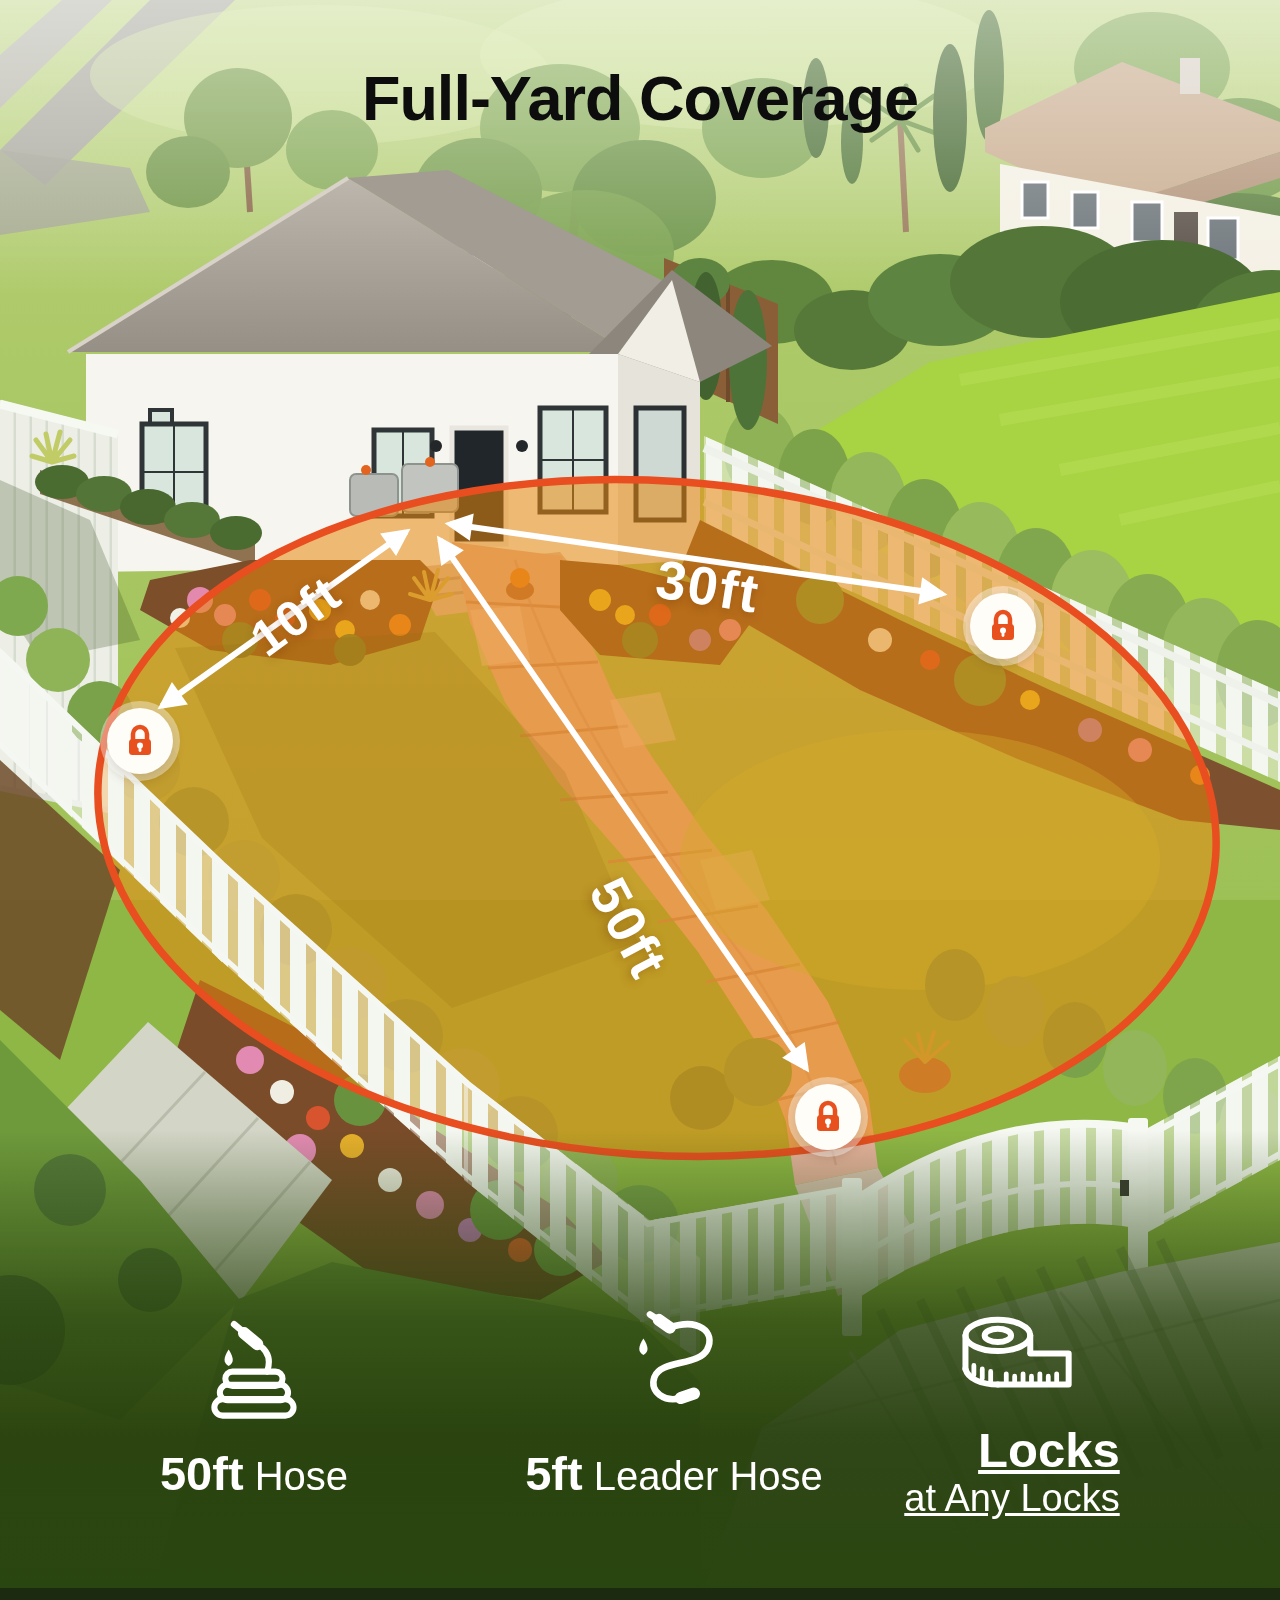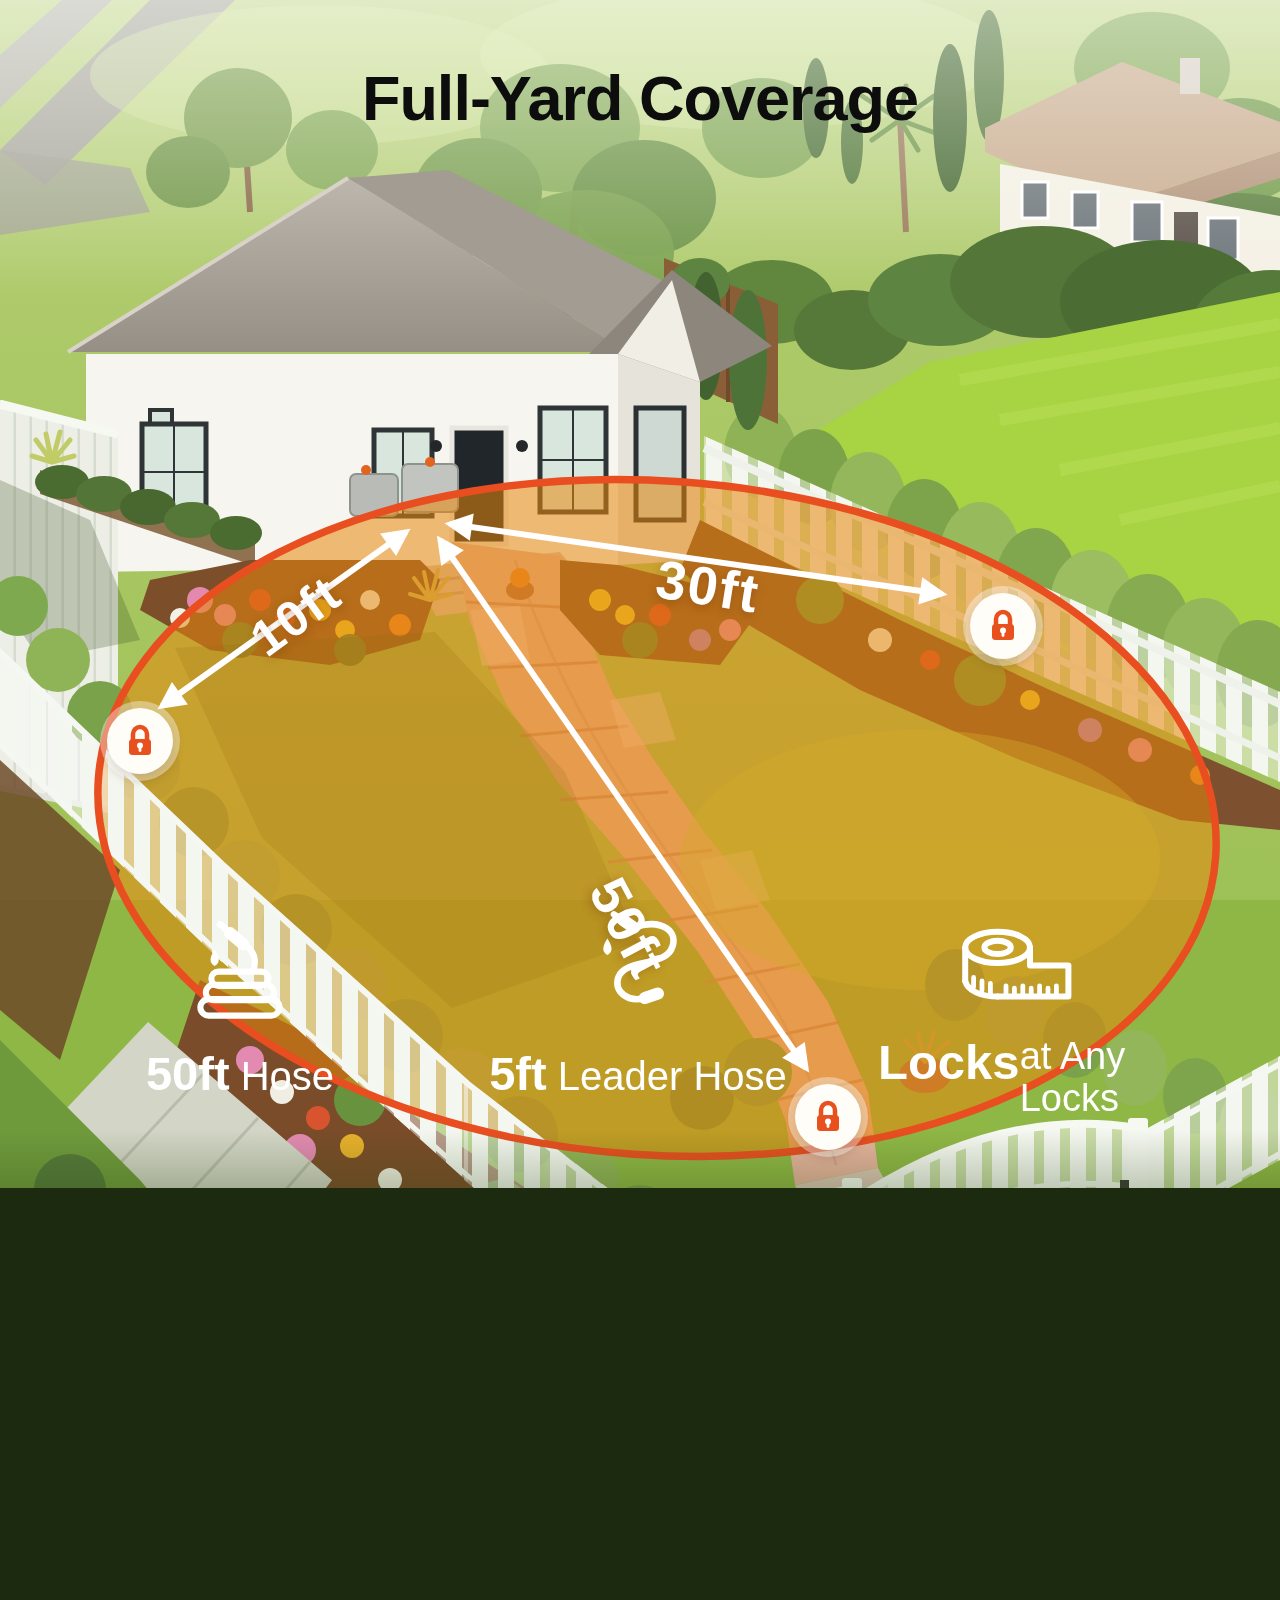--- a/index.html
+++ b/index.html
@@ -1,40 +1,40 @@
 <!DOCTYPE html>
 <html><head>
 <meta charset="utf-8">
 <style>
   html,body{margin:0;padding:0;background:#1c2a10;}
-  .stage{position:relative;width:1280px;height:1188px;overflow:hidden;
+  .stage{position:relative;width:1280px;height:1588px;overflow:hidden;
          font-family:"Liberation Sans",sans-serif;background:#a3c55a;}
   svg.scene{position:absolute;left:0;top:0;display:block;}
   .title{position:absolute;top:62px;left:0;width:100%;margin:0;text-align:center;
          font-size:63px;font-weight:800;letter-spacing:-1px;color:#0d0d0d;}
   .measure{position:absolute;color:#fff;font-weight:700;white-space:nowrap;
            letter-spacing:2px;text-shadow:0 3px 10px rgba(110,50,0,.35);}
   .m10{left:296px;top:616px;font-size:50px;transform:translate(-50%,-50%) rotate(-36deg);}
   .m30{left:708px;top:586px;font-size:54px;transform:translate(-50%,-50%) rotate(9deg);}
   .m50{left:629px;top:928px;font-size:54px;transform:translate(-50%,-50%) rotate(62deg);}
   .lock{position:absolute;width:66px;height:66px;border-radius:50%;background:#fffdf7;
         transform:translate(-50%,-50%);display:flex;align-items:center;justify-content:center;
         box-shadow:0 0 0 7px rgba(255,255,255,.38),0 5px 12px rgba(70,35,0,.28);}
   .lock-a{left:140px;top:741px;} .lock-b{left:1003px;top:626px;} .lock-c{left:828px;top:1117px;}
   .footer-shade{position:absolute;left:0;top:1130px;width:100%;height:470px;
         background:linear-gradient(180deg,rgba(42,70,16,0) 0%,rgba(42,70,16,.38) 18%,
         rgba(40,66,14,.78) 40%,rgba(38,62,13,.94) 65%,#2a4610 100%);}
   .feature{position:absolute;display:flex;flex-direction:column;align-items:center;color:#fff;
            transform:translateX(-50%);}
-  .f1{left:240px;bottom:87px;} .f2{left:638px;bottom:87px;} .f3{left:1012px;bottom:68px;}
+  .f1{left:254px;bottom:87px;} .f2{left:674px;bottom:87px;} .f3{left:1012px;bottom:68px;}
   .f-icon{width:110px;height:110px;margin-bottom:26px;}
   .f3 .f-icon{width:120px;height:96px;margin-bottom:18px;}
   .f-line{font-size:40px;white-space:nowrap;}
   .f-strong{font-weight:700;font-size:47px;}
-  .f-stack{display:flex;flex-direction:row;align-items:flex-start;line-height:1.12;}
+  .f-stack{display:flex;flex-direction:column;align-items:flex-end;line-height:1.12;text-decoration:underline;}
   .f-stack .f-strong{font-size:49px;}
   .f-stack .f-normal{font-size:38px;}
 </style>
 </head>
 <body>
 
 <div class="stage">
 
   <svg class="scene" width="1280" height="1600" viewBox="0 0 1280 1600" xmlns="http://www.w3.org/2000/svg">
     <defs>

